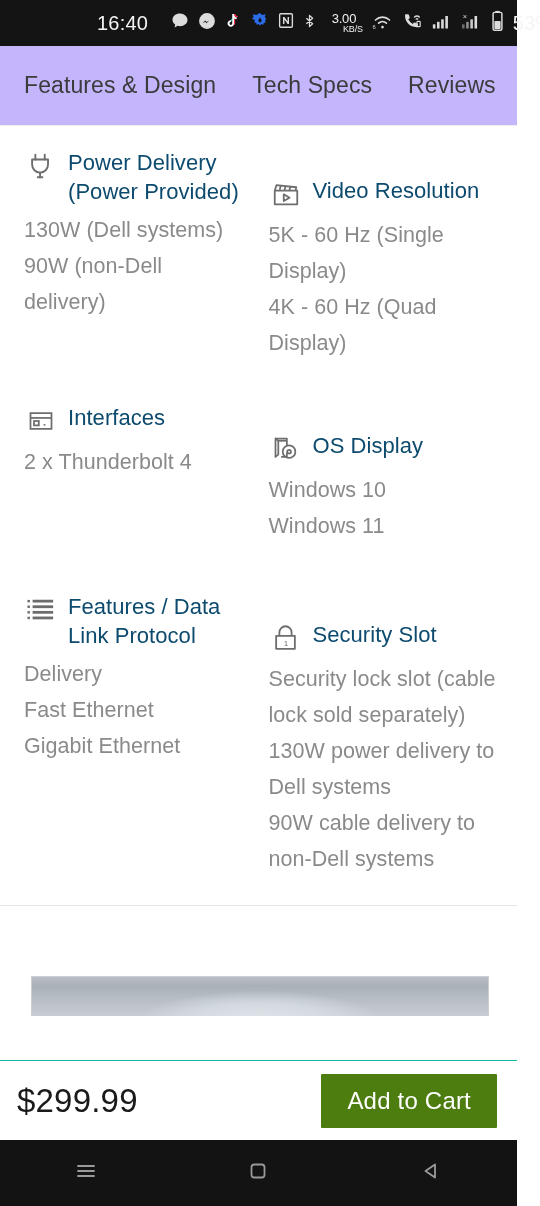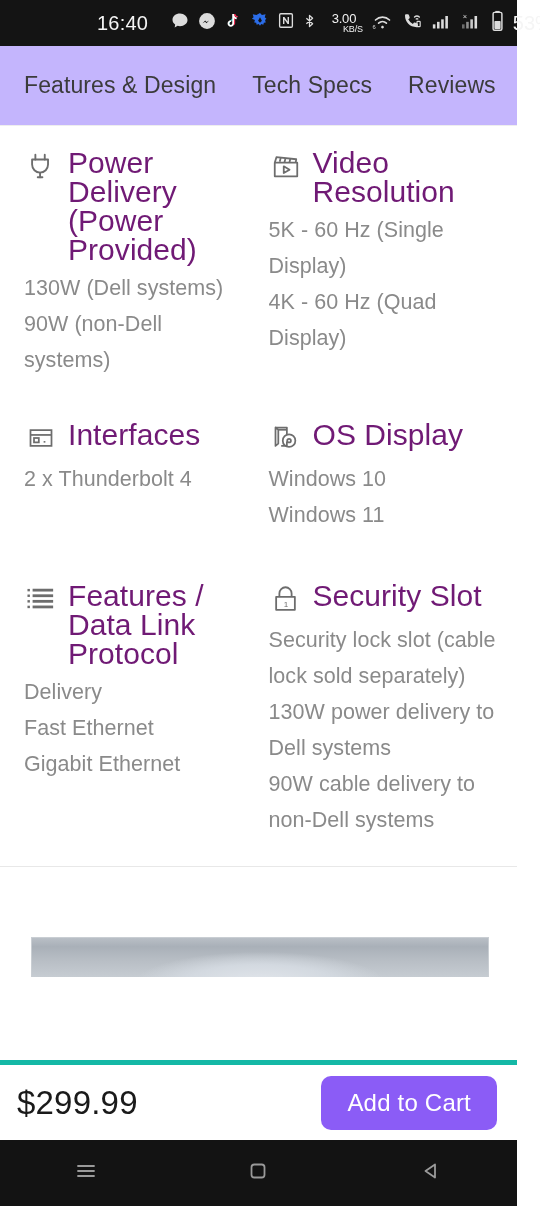--- a/index.html
+++ b/index.html
@@ -78,38 +78,38 @@
     overflow: hidden;
   }
   .spec-row {
     display: flex;
     width: 100%;
   }
   .spec-cell {
     width: 50%;
     padding: 0 14px 0 24px;
   }
-  .spec-cell.right { padding-left: 10px; padding-right: 16px; }
+  .spec-cell.right { padding-left: 10px; padding-right: 16px; margin-top: 28px; }
 
   .spec-head {
     display: flex;
     align-items: flex-start;
     gap: 10px;
     margin-bottom: 6px;
   }
   .spec-icon {
     flex: 0 0 auto;
     width: 34px; height: 34px;
     display: flex; align-items: center; justify-content: center;
     margin-top: 1px;
   }
   .spec-title {
-    font-size: 30px;
+    font-size: 22px;
     line-height: 29px;
-    color: #701a75;
+    color: #0c4a6e;
     letter-spacing: 0.05px;
   }
   .spec-values {
     margin-top: 4px;
   }
   .spec-val {
     font-size: 21.5px;
     line-height: 36px;
     color: #8a8a8a;
     letter-spacing: 0.05px;
@@ -140,34 +140,34 @@
     border: 1px solid #c9ced3;
     border-bottom: none;
   }
 
   
   .buybar {
     flex: 0 0 80px;
     background: #ffffff;
     display: flex; align-items: center;
     padding: 0 20px 0 17px;
-    border-top: 5px solid #14b8a6;
+    border-top: 1px solid #14b8a6;
     gap: 16px;
   }
   .price {
     font-size: 33px;
     color: #1a1a1a;
     letter-spacing: 0.2px;
   }
   .cart-btn {
     margin-left: auto;
-    background: #8b5cf6;
+    background: #4d7c0f;
     color: #ffffff;
     border: none;
-    border-radius: 10px;
+    border-radius: 1px;
     font-family: "Liberation Sans", sans-serif;
     font-size: 24px;
     padding: 15px 26px;
     letter-spacing: 0.2px;
     cursor: pointer;
     line-height: 1;
   }
 
   
   .navbar {
@@ -293,21 +293,21 @@
                 <path d="M6.5 9h17v5.5c0 4.7-3.8 8.5-8.5 8.5S6.5 19.2 6.5 14.5z"></path>
                 <path d="M15 23v5"></path>
                 <path d="M12.5 28h5"></path>
               </g>
             </svg>
           </span>
           <span class="spec-title">Power Delivery (Power Provided)</span>
         </div>
         <div class="spec-values">
           <div class="spec-val">130W (Dell systems)</div>
-          <div class="spec-val">90W (non-Dell systems)</div>
+          <div class="spec-val">90W (non-Dell delivery)</div>
         </div>
       </div>
 
       <div class="spec-cell right">
         <div class="spec-head">
           <span class="spec-icon">
             <svg width="30" height="30" viewBox="0 0 32 32">
               <g fill="none" stroke="#6d6d6d" stroke-width="1.9" stroke-linejoin="round">
                 <rect x="4" y="12.5" width="24" height="14.5"></rect>
                 <path d="M4 12.5L5.8 6.6l21.1 2.2-.6 3.7"></path>

